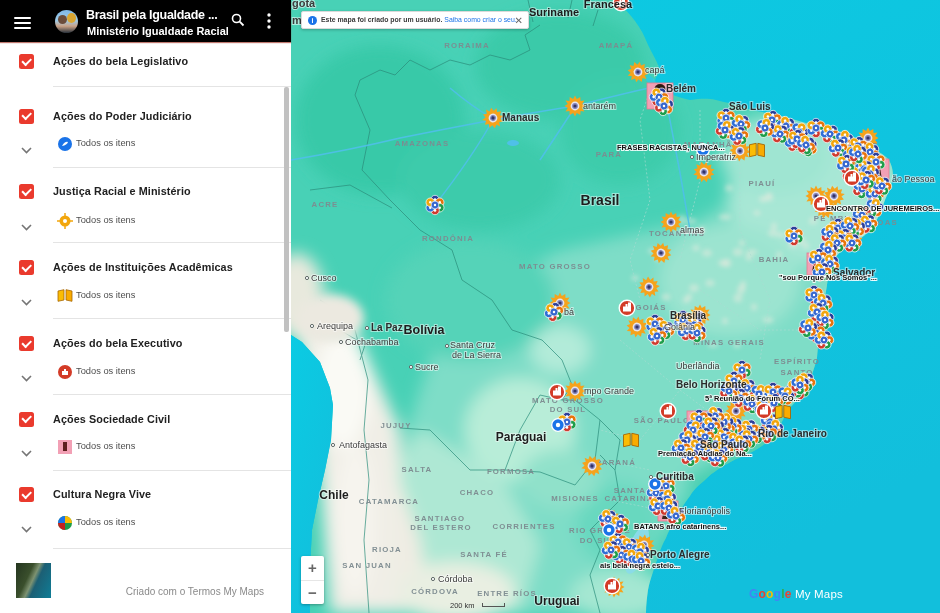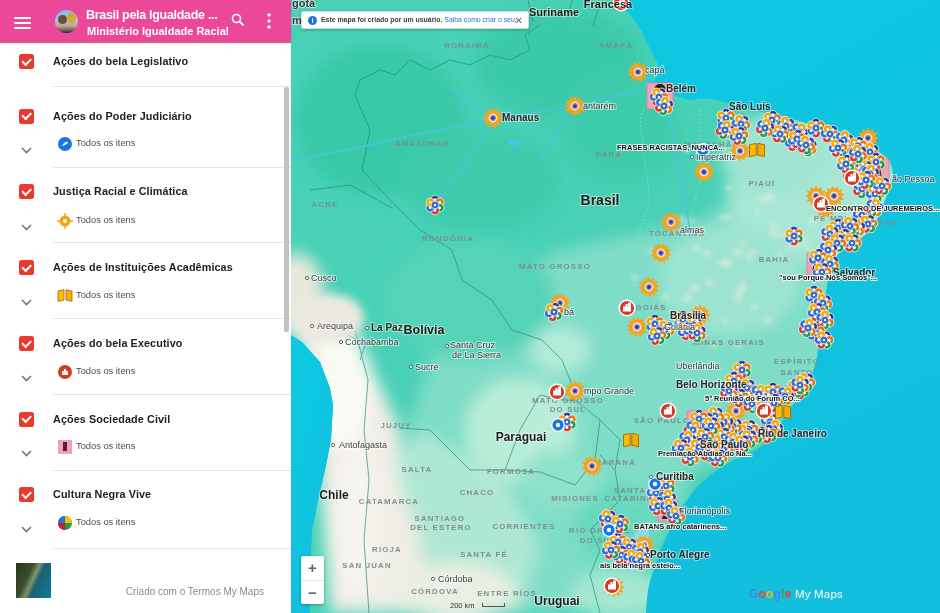--- a/index.html
+++ b/index.html
@@ -1,17 +1,17 @@
 <!DOCTYPE html>
 <html><head><meta charset="utf-8">
 <style>
 *{margin:0;padding:0;box-sizing:border-box}
 body{width:940px;height:613px;overflow:hidden;font-family:"Liberation Sans",sans-serif;position:relative;background:#fff}
 #side{position:absolute;left:0;top:0;width:291px;height:613px;background:#fff;z-index:5}
-#hdr{position:absolute;left:0;top:0;width:291px;height:42px;background:#ec4899;box-shadow:0 1px 1px rgba(150,30,15,.6)}
+#hdr{position:absolute;left:0;top:0;width:291px;height:42px;background:#000000;box-shadow:0 1px 1px rgba(150,30,15,.6)}
 .bars div{width:17px;height:2px;background:#fff;margin:3px 0;border-radius:1px}
 .bars{position:absolute;left:14px;top:14px}
 #avatar{position:absolute;left:55px;top:10px;width:23px;height:23px;border-radius:50%;overflow:hidden;background:linear-gradient(#7fb8e8 0%,#9ecbe8 45%,#caa287 70%,#28313a 100%)}
 #avatar i{position:absolute;width:9px;height:9px;border-radius:50%;background:#6b4c3b;top:5px;left:3px}
 #avatar b{position:absolute;width:9px;height:10px;border-radius:50%;background:#d8a531;top:3px;left:12px}
 #ttl{position:absolute;left:86px;top:8px;color:#fff;font-size:12.5px;font-weight:bold;white-space:nowrap;letter-spacing:-0.3px}
 #sub{position:absolute;left:87px;top:25px;color:#fff;font-size:11px;font-weight:bold;white-space:nowrap}
 #row-list .cb{position:absolute;left:19px;width:15px;height:15px;background:#ea3a2d;border-radius:2.5px}
 #row-list .cb:after{content:"";position:absolute;left:3.2px;top:3.6px;width:7px;height:3.5px;border-left:2px solid #fff;border-bottom:2px solid #fff;transform:rotate(-45deg)}
 .itxt{position:absolute;left:53px;font-size:10.8px;font-weight:bold;color:#212121;white-space:nowrap;letter-spacing:0.1px}
@@ -540,21 +540,21 @@
 <div class="chev" style="top:140px"><svg width="11" height="7" viewBox="0 0 11 7">
           <polyline points="1,1 5.5,5.5 10,1" fill="none" stroke="#757575" stroke-width="1.6"></polyline>
         </svg></div>
 <div class="sicon" style="top:136px"><svg width="16" height="16" viewBox="0 0 16 16">
           <circle cx="8" cy="8" r="7" fill="#1a73e8"></circle>
           <path d="M5,10 q3,-5 6,-4 q-1,3 -6,4z" fill="#fff"></path>
         </svg></div>
 <div class="sub2" style="top:138px">Todos os itens</div>
 <div class="sep" style="top:166.5px"></div>
 <div class="cb" style="top:184px"></div>
-<div class="itxt" style="top:185.2px">Justiça Racial e Climática</div>
+<div class="itxt" style="top:185.2px">Justiça Racial e Ministério</div>
 <div class="chev" style="top:217px"><svg width="11" height="7" viewBox="0 0 11 7">
           <polyline points="1,1 5.5,5.5 10,1" fill="none" stroke="#757575" stroke-width="1.6"></polyline>
         </svg></div>
 <div class="sicon" style="top:213px"><svg width="16" height="16" viewBox="0 0 16 16">
           <circle cx="8" cy="8" r="5.5" fill="#f2a60c"></circle>
           <circle cx="8" cy="8" r="2" fill="#fff"></circle>
           <g stroke="#f2a60c" stroke-width="1.5">
             <line x1="8" y1="0" x2="8" y2="3"></line>
             <line x1="8" y1="13" x2="8" y2="16"></line>
             <line x1="0" y1="8" x2="3" y2="8"></line>

